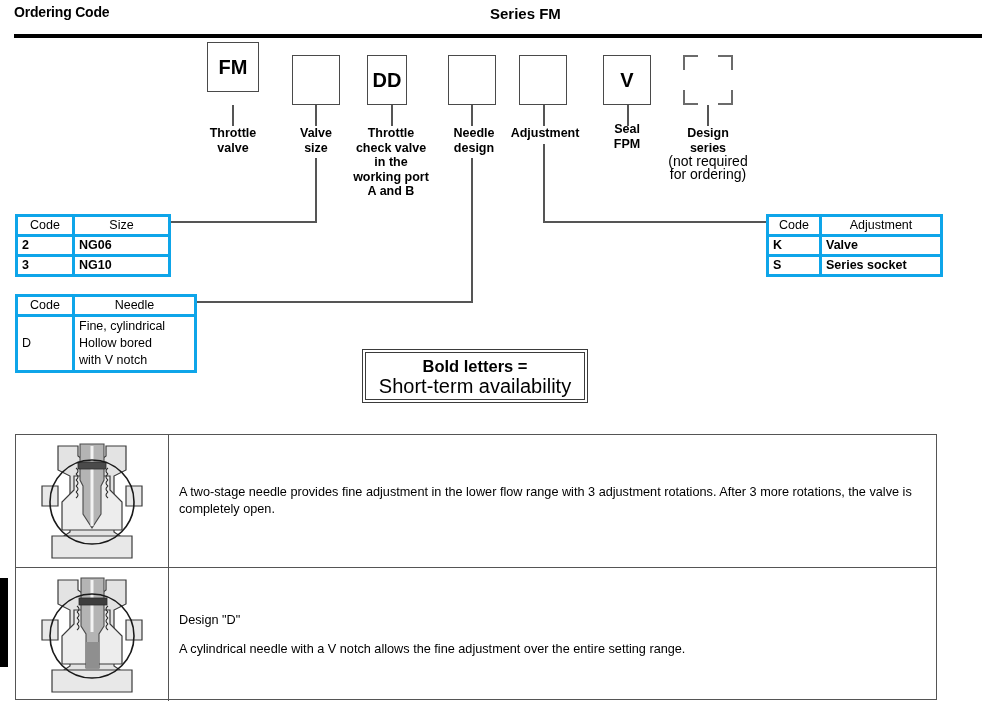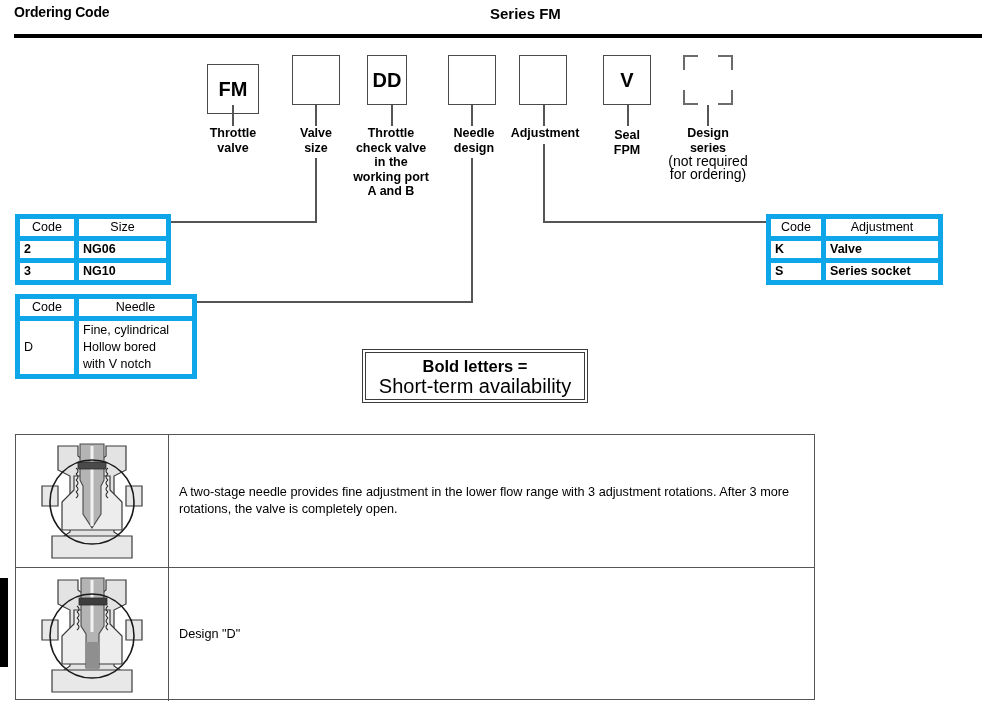--- a/index.html
+++ b/index.html
@@ -77,21 +77,21 @@
   .hline { position: absolute; height: 1.5px; background: #555; }
 
   
   table.spec {
     position: absolute;
     border-collapse: collapse;
     background: #fff;
     font-size: 12.5px;
   }
   table.spec td, table.spec th {
-    border: 5px solid #0ea5e9;
+    border: 3px solid #0ea5e9;
     padding: 1px 4px;
     font-weight: normal;
     line-height: 15px;
   }
   table.spec th { font-weight: normal; }
   table.spec td.b, table.spec th.b { font-weight: bold; }
 
   
   #bold-note {
     left: 362px; top: 349px;
@@ -110,21 +110,21 @@
     align-items: center;
     justify-content: center;
   }
   #bold-note .l1 { font-size: 16.5px; font-weight: bold; line-height: 20px; }
   #bold-note .l2 { font-size: 20px; font-weight: normal; line-height: 21px; }
 
   
   #desc-table {
     position: absolute;
     left: 15px; top: 434px;
-    width: 800px; height: 266px;
+    width: 922px; height: 266px;
     border: 1.5px solid #555;
     box-sizing: border-box;
     background: #fff;
   }
   .desc-row {
     position: absolute;
     left: 0; width: 100%;
     box-sizing: border-box;
     display: flex;
   }
@@ -160,21 +160,21 @@
     background: #000;
   }
 </style>
 </head>
 <body>
 
 <div class="abs" id="header-title">Ordering Code</div>
 <div class="abs" id="header-series">Series FM</div>
 <div class="abs" id="header-rule"></div>
 
-<div class="abs code-box" style="left:207px; top:64px; width:52px; height:50px;">
+<div class="abs code-box" style="left:207px; top:42px; width:52px; height:50px;">
   <span>FM</span>
 </div>
 <div class="vline" style="left:232px; top:105px; height:21px;"></div>
 <div class="box-label" style="left:182px; top:126px; width:102px;">
   <span style="white-space: pre-line;">Throttle
 valve</span>
 </div>
 
 <div class="abs code-box" style="left:292px; top:55px; width:48px; height:50px;">
   <span></span>
@@ -217,21 +217,21 @@
 <div class="box-label" style="left:500px; top:126px; width:90px;">
   <span>Adjustment</span>
 </div>
 <div class="vline" style="left:543px; top:144px; height:78px;"></div>
 <div class="hline" style="left:543px; top:221px; width:224px;"></div>
 
 <div class="abs code-box" style="left:603px; top:55px; width:48px; height:50px;">
   <span>V</span>
 </div>
 <div class="vline" style="left:627px; top:105px; height:21px;"></div>
-<div class="box-label" style="left:596px; top:128px; width:62px;">
+<div class="box-label" style="left:596px; top:122px; width:62px;">
   <span style="white-space: pre-line;">Seal
 FPM</span>
 </div>
 
 <div class="bracket-box" style="left:683px; top:55px; width:50px; height:50px;">
   <i class="tl"></i>
   <i class="tr"></i>
   <i class="bl"></i>
   <i class="br"></i>
 </div>
@@ -358,16 +358,17 @@
         <g stroke="#2e2e2e" stroke-width="1.1" fill="none">
           <path d="M49 32 q4 3 0 6 M49 38 q4 3 0 6 M49 44 q4 3 0 6 M49 50 q4 3 0 6"></path>
           <path d="M80 32 q-4 3 0 6 M80 38 q-4 3 0 6 M80 44 q-4 3 0 6 M80 50 q-4 3 0 6"></path>
         </g>
         <rect x="51" y="24" width="28" height="7" fill="#3d3d3d" stroke="#2b2b2b" stroke-width="0.8"></rect>
         <circle cx="64" cy="62" r="42" fill="none" stroke="#1a1a1a" stroke-width="1.6"></circle>
       </svg>
     </div>
     <div class="desc-txt">
       <p>Design "D"</p>
+      <p>A cylindrical needle with a V notch allows the fine adjustment over the entire setting range.</p>
     </div>
   </div>
 
 </div>
 
 </body></html>

